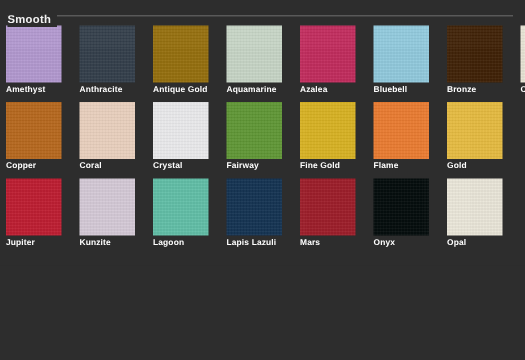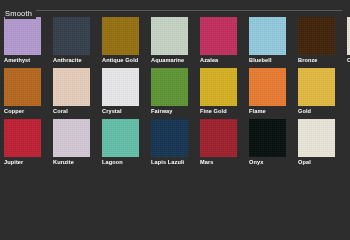--- a/index.html
+++ b/index.html
@@ -23,21 +23,21 @@
   }
   .panel-header {
     position: relative;
     height: 14px;
     padding: 2px 0 0 5px;
     box-sizing: border-box;
   }
   .panel-title {
     display: inline-block;
     font-size: 7.5px;
-    font-weight: normal;
+    font-weight: bold;
     color: #f2f2f2;
     letter-spacing: 0.2px;
     line-height: 10px;
     background: #2d2d2d;
     position: relative;
     z-index: 2;
     padding-right: 4px;
   }
   .divider {
     position: absolute;

